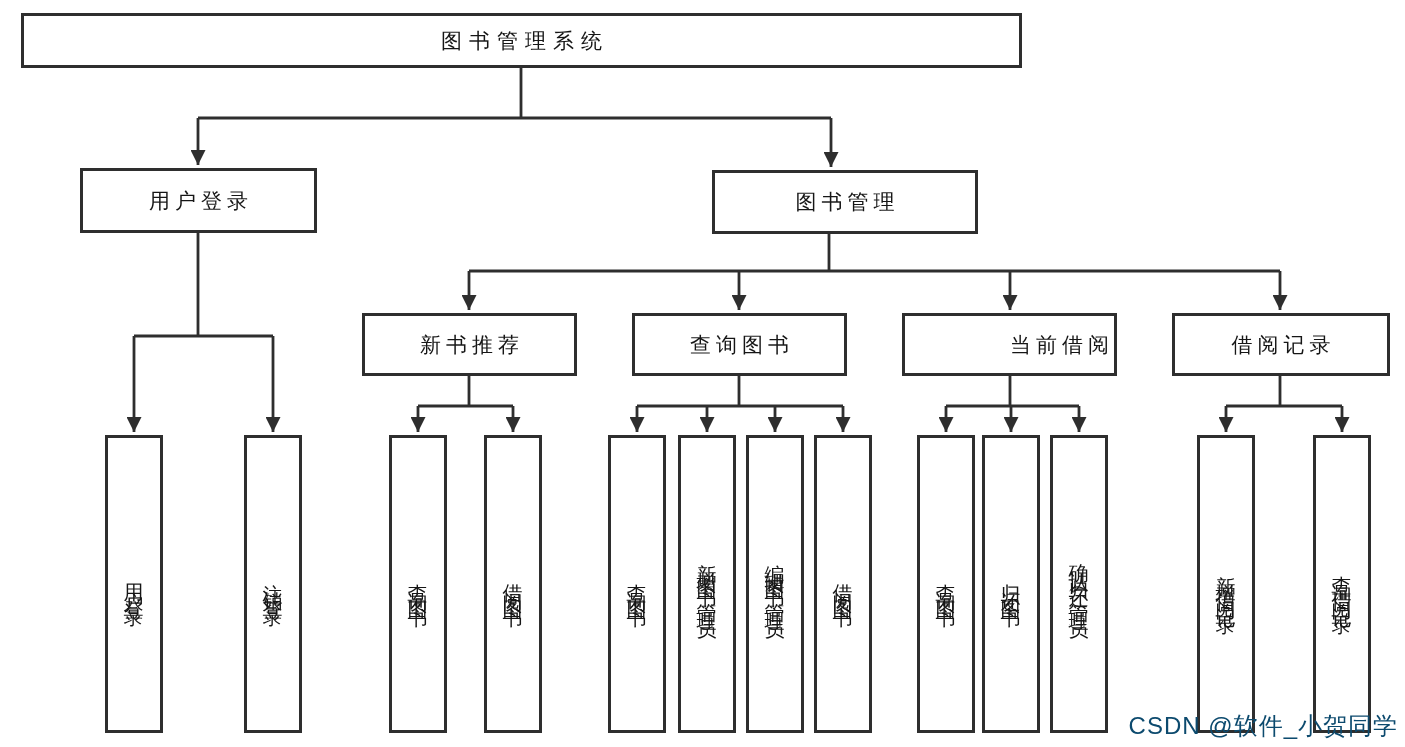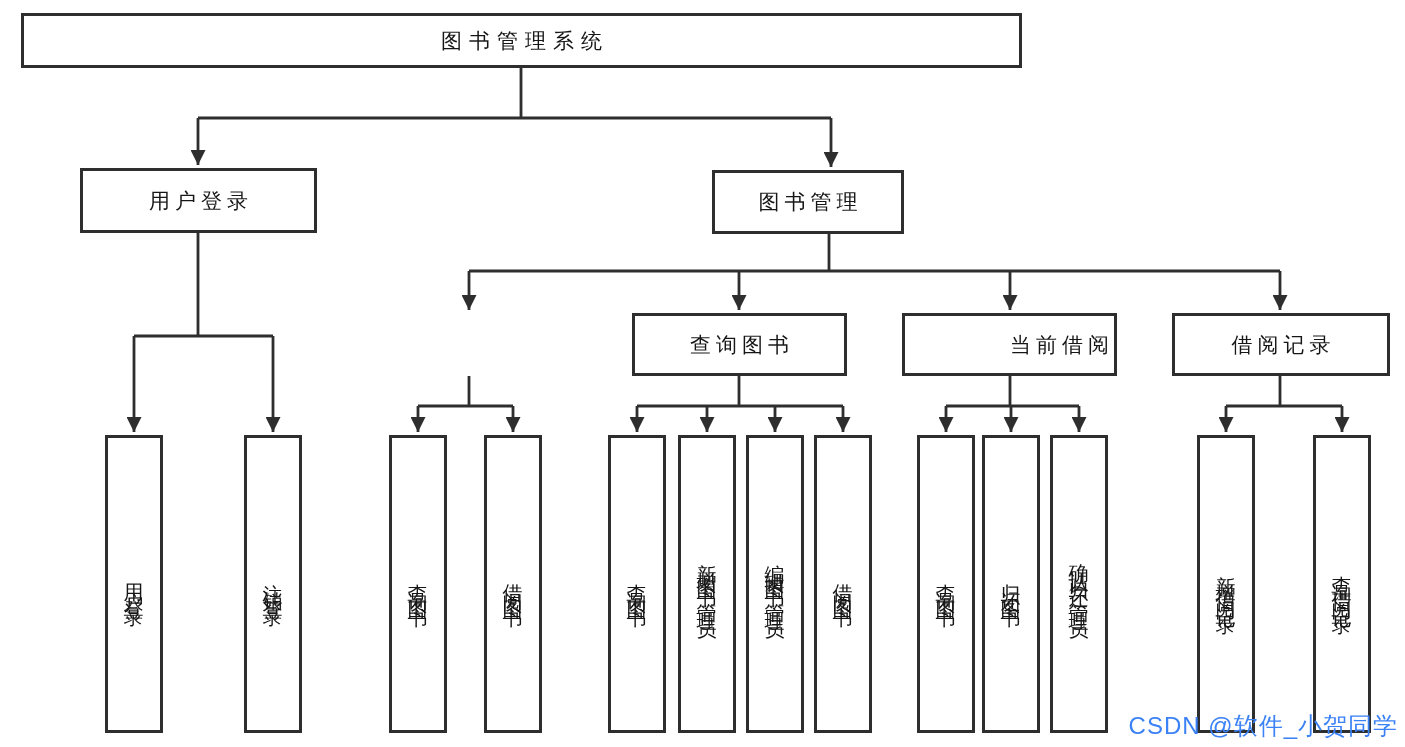--- a/index.html
+++ b/index.html
@@ -43,21 +43,21 @@
     line-height: 1;
     letter-spacing: 8px;
     color: #161616;
   }
   .watermark {
     position: absolute;
     right: 7px;
     bottom: 5px;
     font-size: 24px;
     letter-spacing: 1px;
-    color: #3b82f6;
+    color: #0c4a6e;
     z-index: 3;
     white-space: nowrap;
   }
 </style>
 </head>
 <body>
 
 <div class="canvas">
 
   <svg class="connectors" viewBox="0 0 1405 747" xmlns="http://www.w3.org/2000/svg">
@@ -106,24 +106,27 @@
     </g>
   </svg>
 
   <div class="box h root" style="left:21px; top:13px; width:1001px; height:55px;">
     <span>图书管理系统</span>
   </div>
 
   <div class="box h" style="left:80px; top:168px; width:237px; height:65px;">
     <span>用户登录</span>
   </div>
-  <div class="box h" style="left:712px; top:170px; width:192px; height:64px;">
+  <div class="box h" style="left:712px; top:170px; width:266px; height:64px;">
     <span>图书管理</span>
   </div>
 
+  <div class="box h" style="left:362px; top:313px; width:215px; height:63px;">
+    <span>新书推荐</span>
+  </div>
   <div class="box h" style="left:632px; top:313px; width:215px; height:63px;">
     <span>查询图书</span>
   </div>
   <div class="box h" style="left:902px; top:313px; width:215px; height:63px;justify-content:flex-end;">
     <span>当前借阅</span>
   </div>
   <div class="box h" style="left:1172px; top:313px; width:218px; height:63px;">
     <span>借阅记录</span>
   </div>
 

